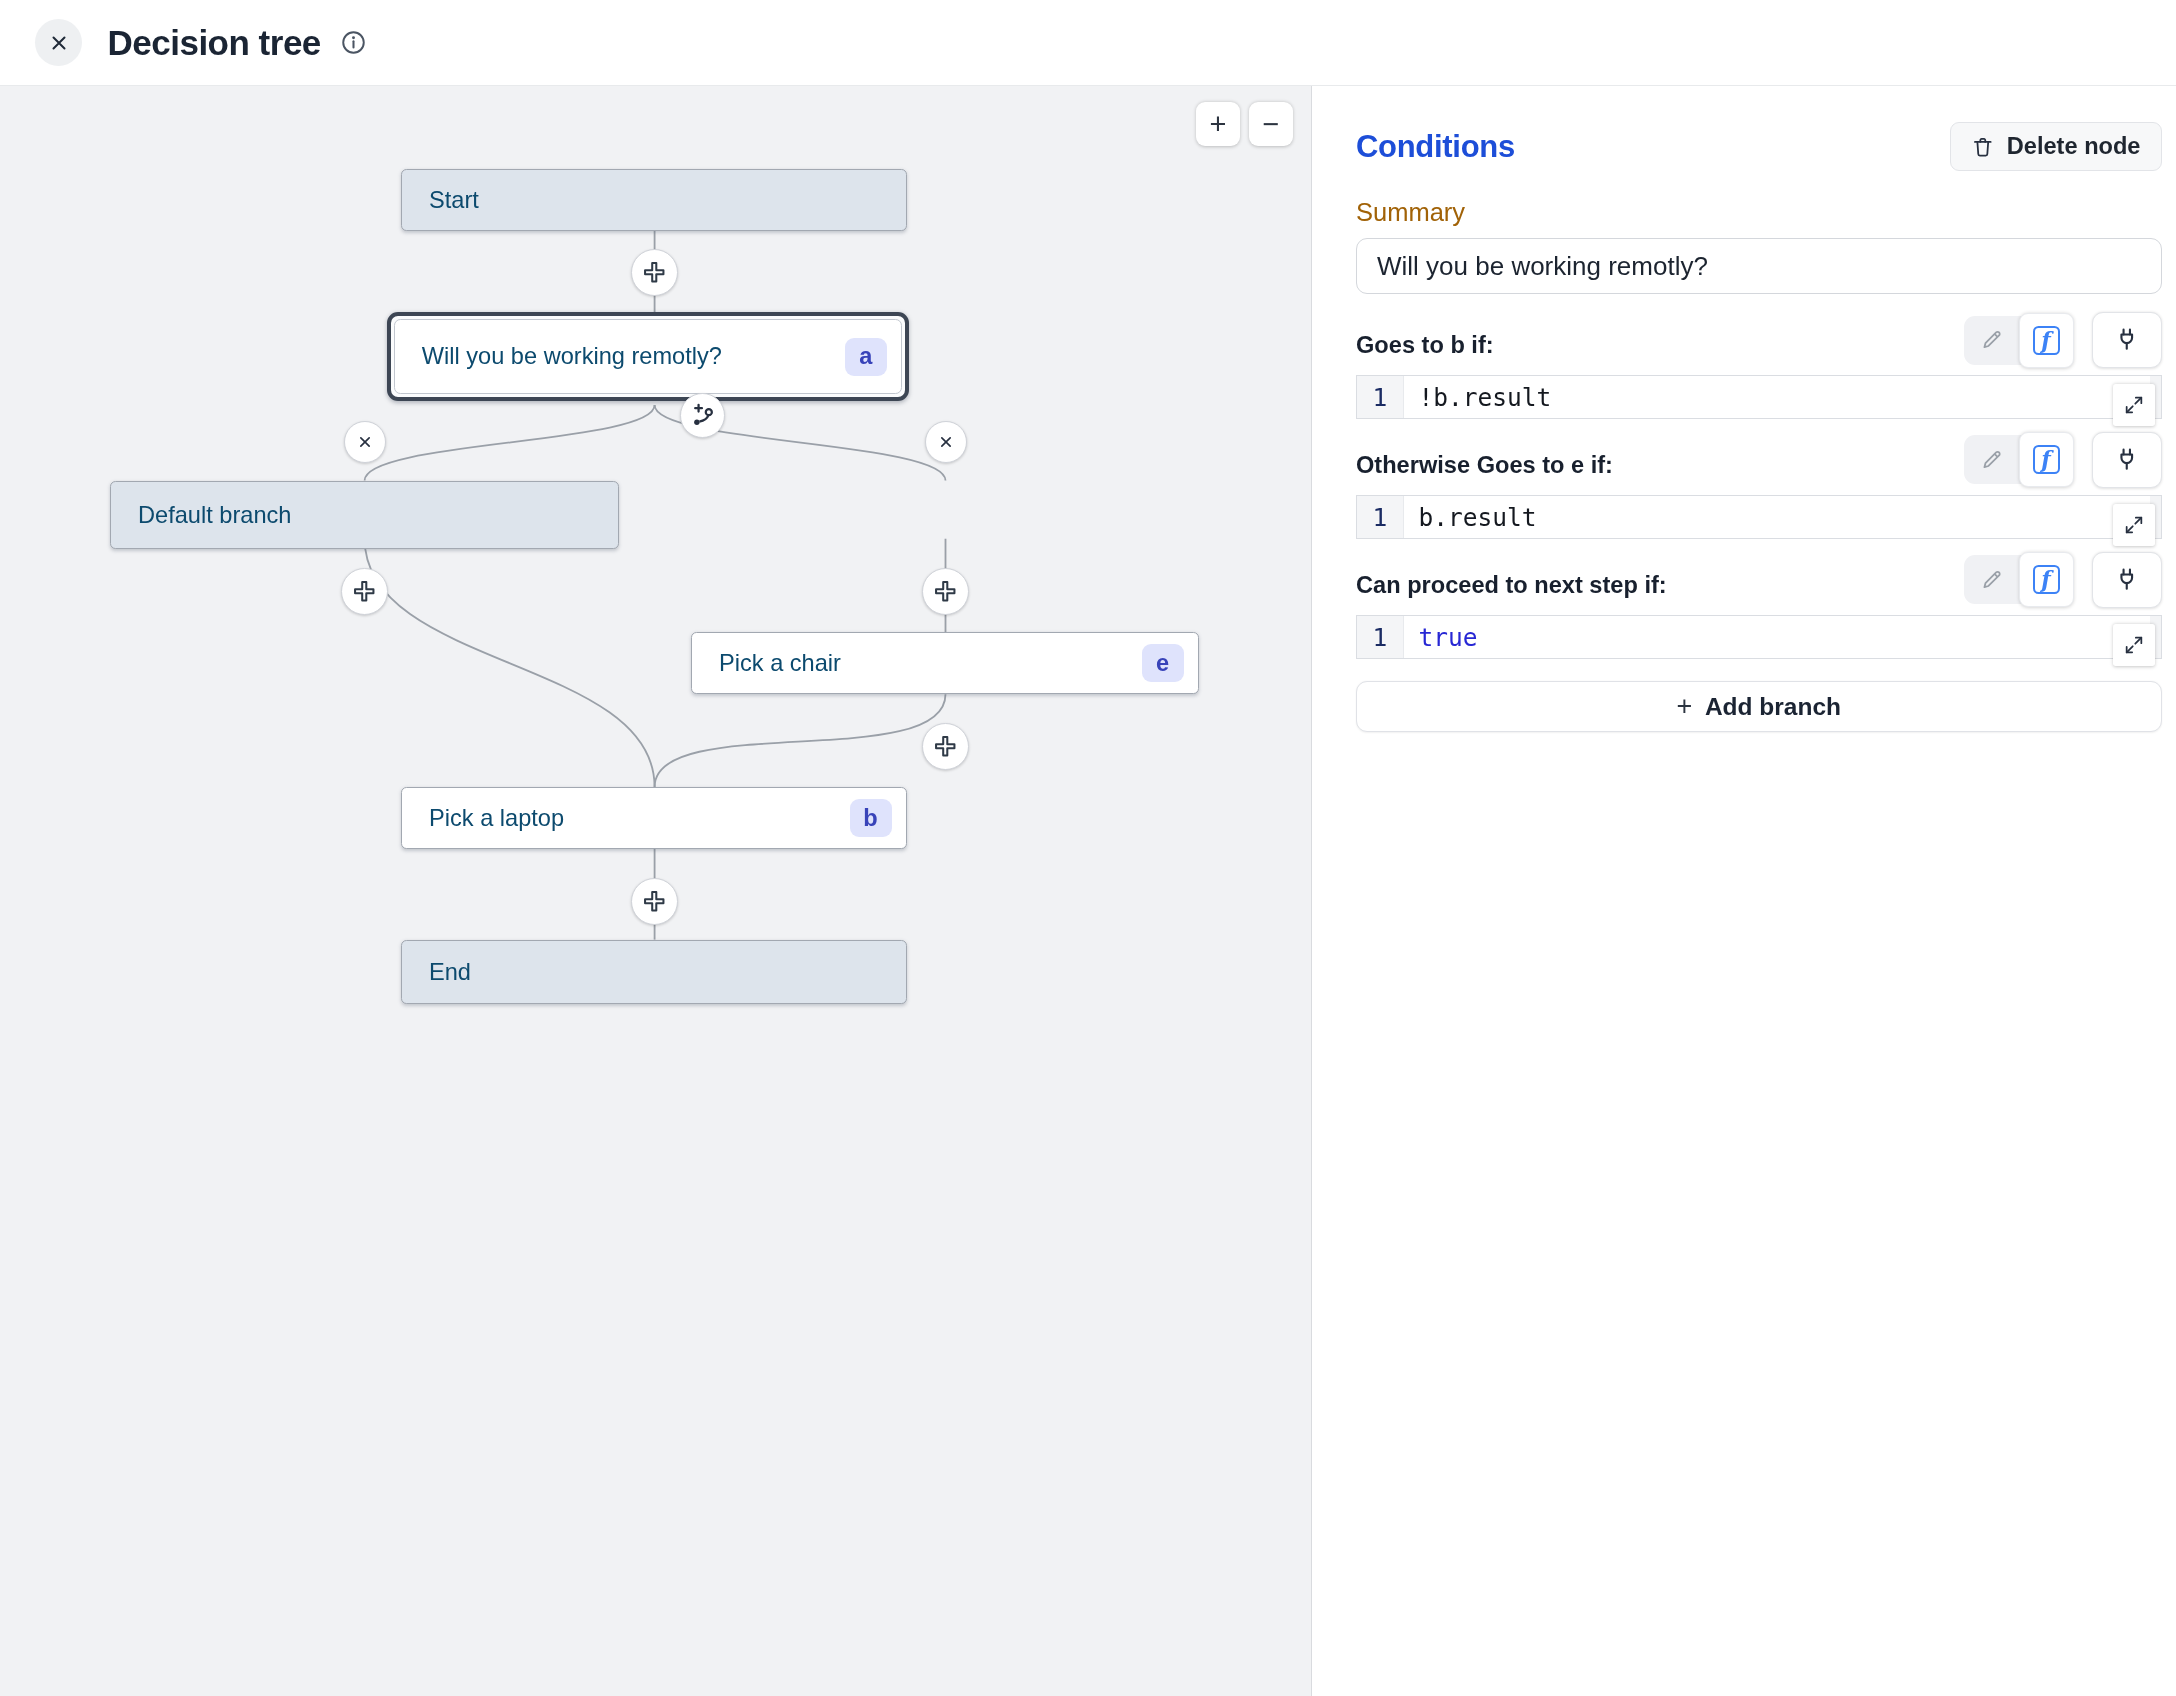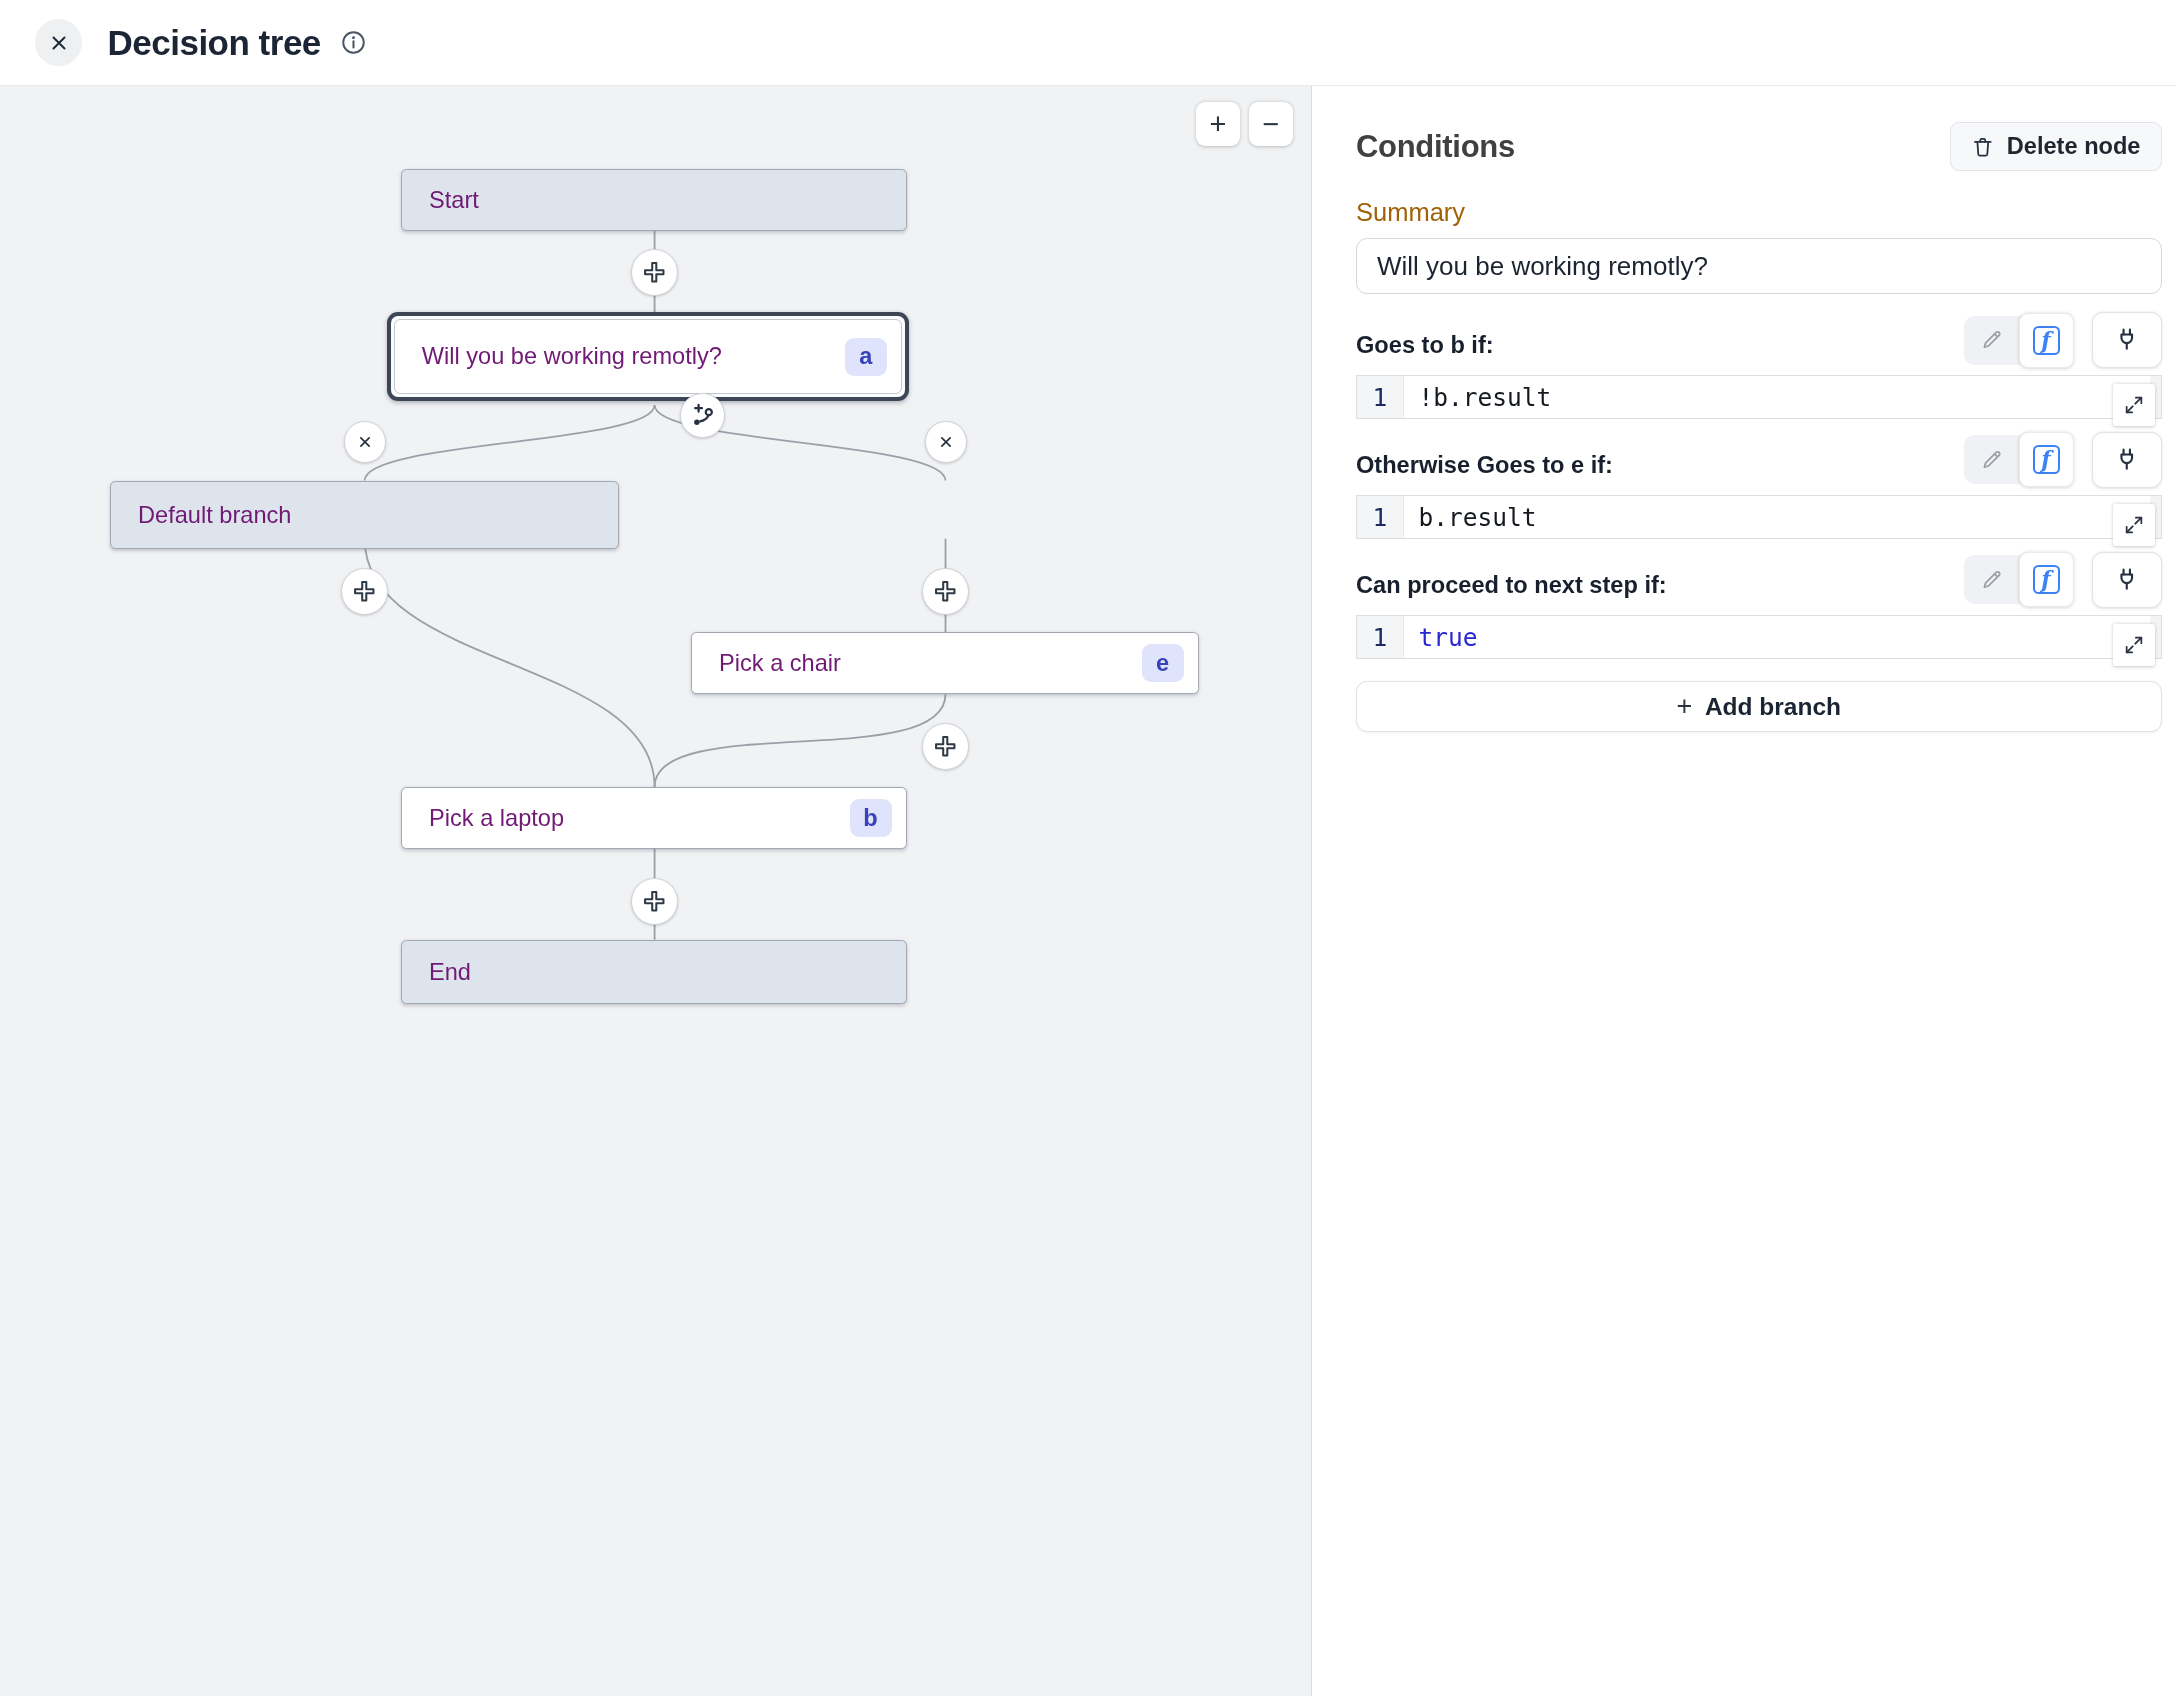--- a/index.html
+++ b/index.html
@@ -14,34 +14,34 @@
   .info-btn { background:none; border:none; margin-left:18px; display:flex; align-items:center; cursor:pointer; }
 
   .content { flex:1; display:flex; min-height:0; }
 
   
   .canvas { position:relative; width:1311px; background:#f1f2f4; overflow:hidden; flex:0 0 auto; }
   .edges { position:absolute; left:0; top:0; }
   .node { position:absolute; display:flex; align-items:center; border-radius:5.5px; border:1.4px solid #a2a8b1; box-shadow:0 1.8px 3.6px rgba(90,100,115,.30); }
   .node-gray { background:#dde4ec; }
   .node-white { background:#ffffff; }
-  .node-label { font-size:23.6px; color:#701a75; padding-left:27px; flex:1; }
+  .node-label { font-size:23.6px; color:#0c4a6e; padding-left:27px; flex:1; }
   .badge { width:42px; height:38px; margin-right:14.5px; border-radius:9px; background:#dfe3fc; color:#3843b9; font-weight:bold; font-size:23.6px; display:flex; align-items:center; justify-content:center; }
   .sel-wrap { position:absolute; border:4.5px solid #3d4654; border-radius:11px; background:#fbfcfd; padding:2.7px; box-shadow:0 1.8px 4.5px rgba(60,70,85,.35); }
   .sel-wrap .node { position:relative; width:100%; height:100%; border-radius:6.4px; border:1.4px solid #c2c7cf; box-shadow:none; }
   .pill { position:absolute; background:#fff; border:0.9px solid #d0d3d9; border-radius:50%; display:flex; align-items:center; justify-content:center; cursor:pointer; box-shadow:0 0.9px 2.7px rgba(0,0,0,.18); padding:0; }
   .plus-circle { width:47px; height:47px; }
   .x-circle { width:42px; height:42px; }
   .branch-circle { width:45px; height:45px; }
   .zoom-btn { position:absolute; width:44px; height:44px; border:none; border-radius:9px; background:#fff; box-shadow:0 0.9px 3.6px rgba(0,0,0,.22); font-size:29px; font-weight:400; color:#2c3440; display:flex; align-items:center; justify-content:center; cursor:pointer; }
 
   
   .panel { width:866px; background:#fff; border-left:0.9px solid #d9dbdf; padding:0 15.5px 0 44px; flex:0 0 auto; }
   .panel-head { margin-top:36px; display:flex; align-items:center; justify-content:space-between; }
-  .panel-title { font-size:31px; font-weight:800; color:#404040; letter-spacing:-0.3px; }
+  .panel-title { font-size:31px; font-weight:800; color:#1d4ed8; letter-spacing:-0.3px; }
   .delete-btn { height:49px; padding:10px 20px; border-radius:9px; background:#f7f8f9; border:0.9px solid #e2e4e8; display:flex; align-items:center; gap:11.8px; font-family:inherit; font-size:23.6px; font-weight:600; color:#1f2630; cursor:pointer; }
   .summary-label { margin-top:27px; font-size:25.5px; color:#a16207; }
   .summary-input { margin-top:11px; width:100%; height:56px; border:1.4px solid #d4d7dc; border-radius:11px; padding:0 20px; font-family:inherit; font-size:26px; color:#1c2430; background:#fff; }
   .cond-section { margin-top:12.7px; }
   .cond-section.first { margin-top:18px; }
   .cond-head { display:flex; justify-content:space-between; align-items:flex-end; min-height:55px; }
   .cond-label { font-size:23.6px; font-weight:bold; color:#18202e; margin-bottom:9px; }
   .cond-actions { display:flex; align-items:center; gap:18px; }
   .toggle-group { background:#f0f1f4; border-radius:11px; height:49px; display:flex; align-items:center; padding:0 1.8px; }
   .pencil-btn { width:53px; height:44px; background:none; border:none; display:flex; align-items:center; justify-content:center; cursor:pointer; }

